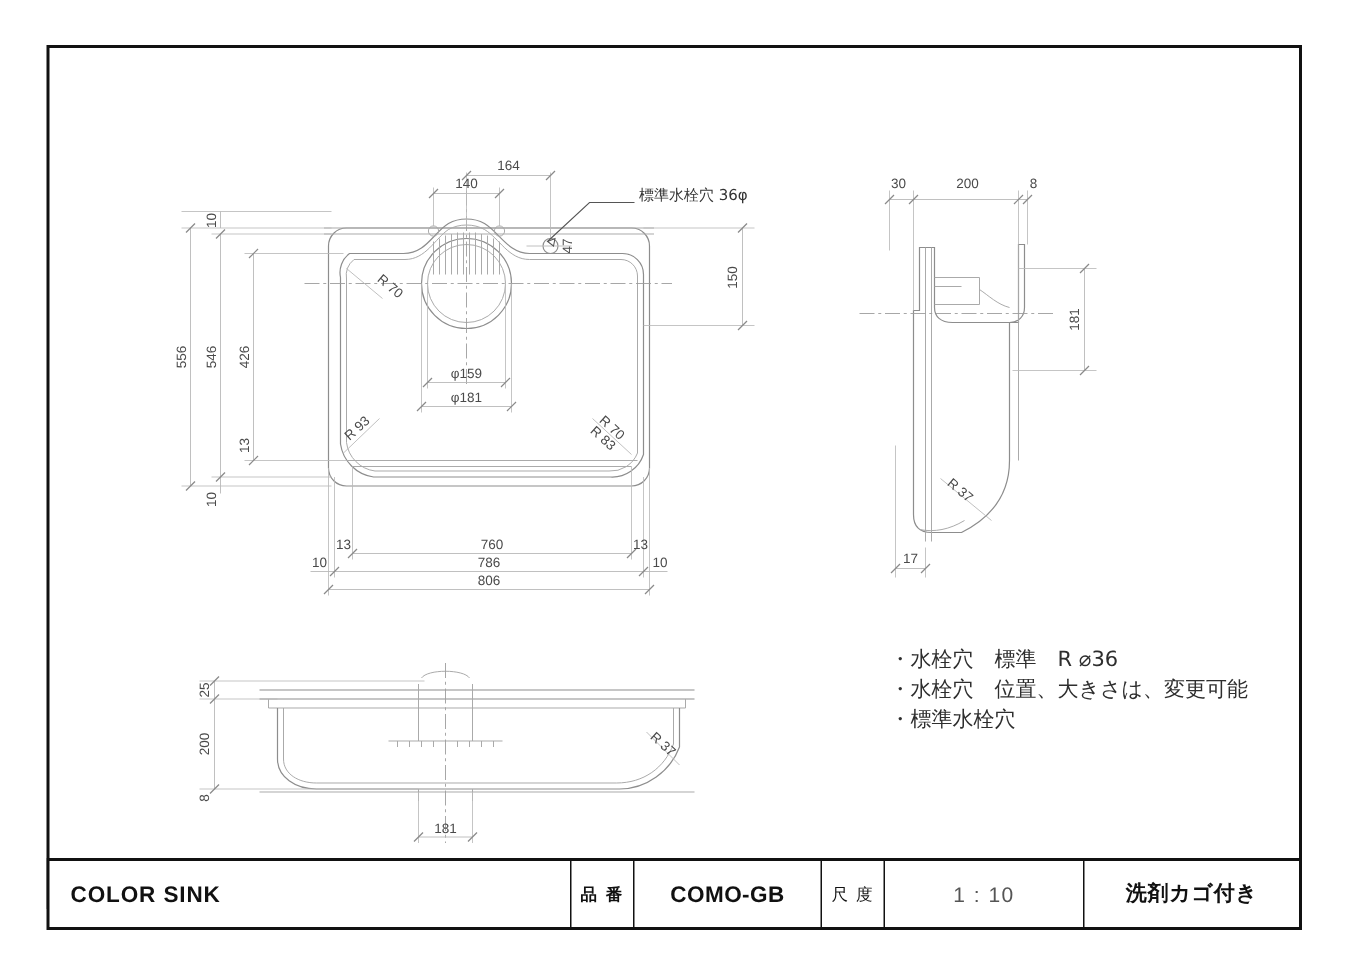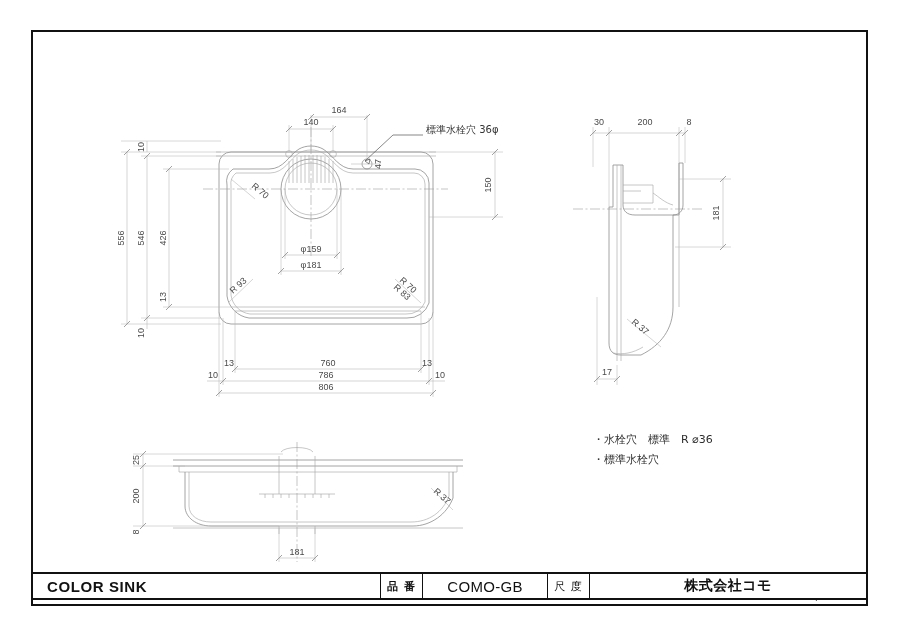--- a/index.html
+++ b/index.html
@@ -12,38 +12,38 @@
   .dimtxt{font-size:9px;fill:#4a4a4a;font-family:"Liberation Sans",sans-serif;}
   .notetxt{font-size:10px;fill:#333;font-family:"DejaVu Sans",sans-serif;}
   .obj{fill:none;stroke:#8d8d8d;stroke-width:.8;}
   .obj2{fill:none;stroke:#a8a8a8;stroke-width:.65;}
   .dimline{stroke:#b9b9b9;stroke-width:.6;fill:none;}
   .extline{stroke:#b9b9b9;stroke-width:.55;fill:none;}
   .ctr{stroke:#9d9d9d;stroke-width:.6;fill:none;stroke-dasharray:10 2.5 2 2.5;}
   .lead{stroke:#555;stroke-width:.7;fill:none;}
   .tick{stroke:#8a8a8a;stroke-width:.8;}
   
-  #tb{position:absolute;left:31px;top:572px;width:837px;height:28px;
+  #tb{position:absolute;left:31px;top:572px;width:837px;height:48px;
       border:2.5px solid #111;box-sizing:border-box;display:flex;background:#fff;}
   #tb .cell{display:flex;align-items:center;justify-content:center;
             border-right:1.4px solid #111;box-sizing:border-box;height:100%;}
   #tb .cell:last-child{border-right:none;}
   .c-name{flex:0 0 348px;justify-content:flex-start!important;padding-left:14px;
           font-size:15px;font-weight:bold;letter-spacing:.6px;color:#111;}
   .c-lbl{flex:0 0 42px;font-size:11px;font-weight:bold;color:#111;
          font-family:"DejaVu Sans",sans-serif;letter-spacing:1px;}
-  .c-model{flex:0 0 125px;font-size:15px;font-weight:normal;color:#111;letter-spacing:.3px;}
+  .c-model{flex:0 0 125px;font-size:15px;font-weight:bold;color:#111;letter-spacing:.3px;}
   .c-lbl2{flex:0 0 42px;font-size:11px;font-weight:normal;color:#111;
           font-family:"DejaVu Sans",sans-serif;letter-spacing:1px;}
   .c-scale{flex:0 0 133px;font-size:14px;color:#555;letter-spacing:1px;}
   .c-corp{flex:1 1 auto;font-size:14px;font-weight:bold;color:#111;
           font-family:"DejaVu Sans",sans-serif;letter-spacing:.5px;}
   #unit{position:absolute;left:772px;top:545px;font-size:10px;color:#333;
         font-family:"DejaVu Sans",sans-serif;letter-spacing:1px;}
-  #notes{position:absolute;left:560px;top:398px;font-size:11px;color:#2e2e2e;
+  #notes{position:absolute;left:560px;top:398px;font-size:14px;color:#2e2e2e;
          font-family:"DejaVu Sans",sans-serif;line-height:20px;}
 </style>
 </head>
 <body>
 
 <div id="sheet">
 
   <div id="frame">
 
     <svg id="svg-top" width="500" height="370" style="left:70px;top:75px;">
@@ -338,28 +338,30 @@
           <path d="M199,139 L205,133"></path>
       </g>
       <text class="dimtxt" x="184" y="133" text-anchor="middle">181</text>
 
       <path class="dimline" d="M318,66 L340,88"></path>
       <text class="dimtxt" x="320" y="70" transform="rotate(42 320 70)">R 37</text>
     </svg>
 
     <div id="notes">
       <div>・水栓穴　標準　R ⌀36</div>
+      <div>・水栓穴　位置、大きさは、変更可能</div>
       <div>・標準水栓穴</div>
     </div>
 
     <div id="unit">単 位 : m/m</div>
 
   </div>
 
   <div id="tb">
     <div class="cell c-name">COLOR SINK</div>
     <div class="cell c-lbl">品 番</div>
     <div class="cell c-model">COMO-GB</div>
     <div class="cell c-lbl2">尺 度</div>
-    <div class="cell c-corp">株式会社コモ</div>
+    <div class="cell c-scale">1 : 10</div>
+    <div class="cell c-corp">洗剤カゴ付き</div>
   </div>
 
 </div>
 
 </body></html>

